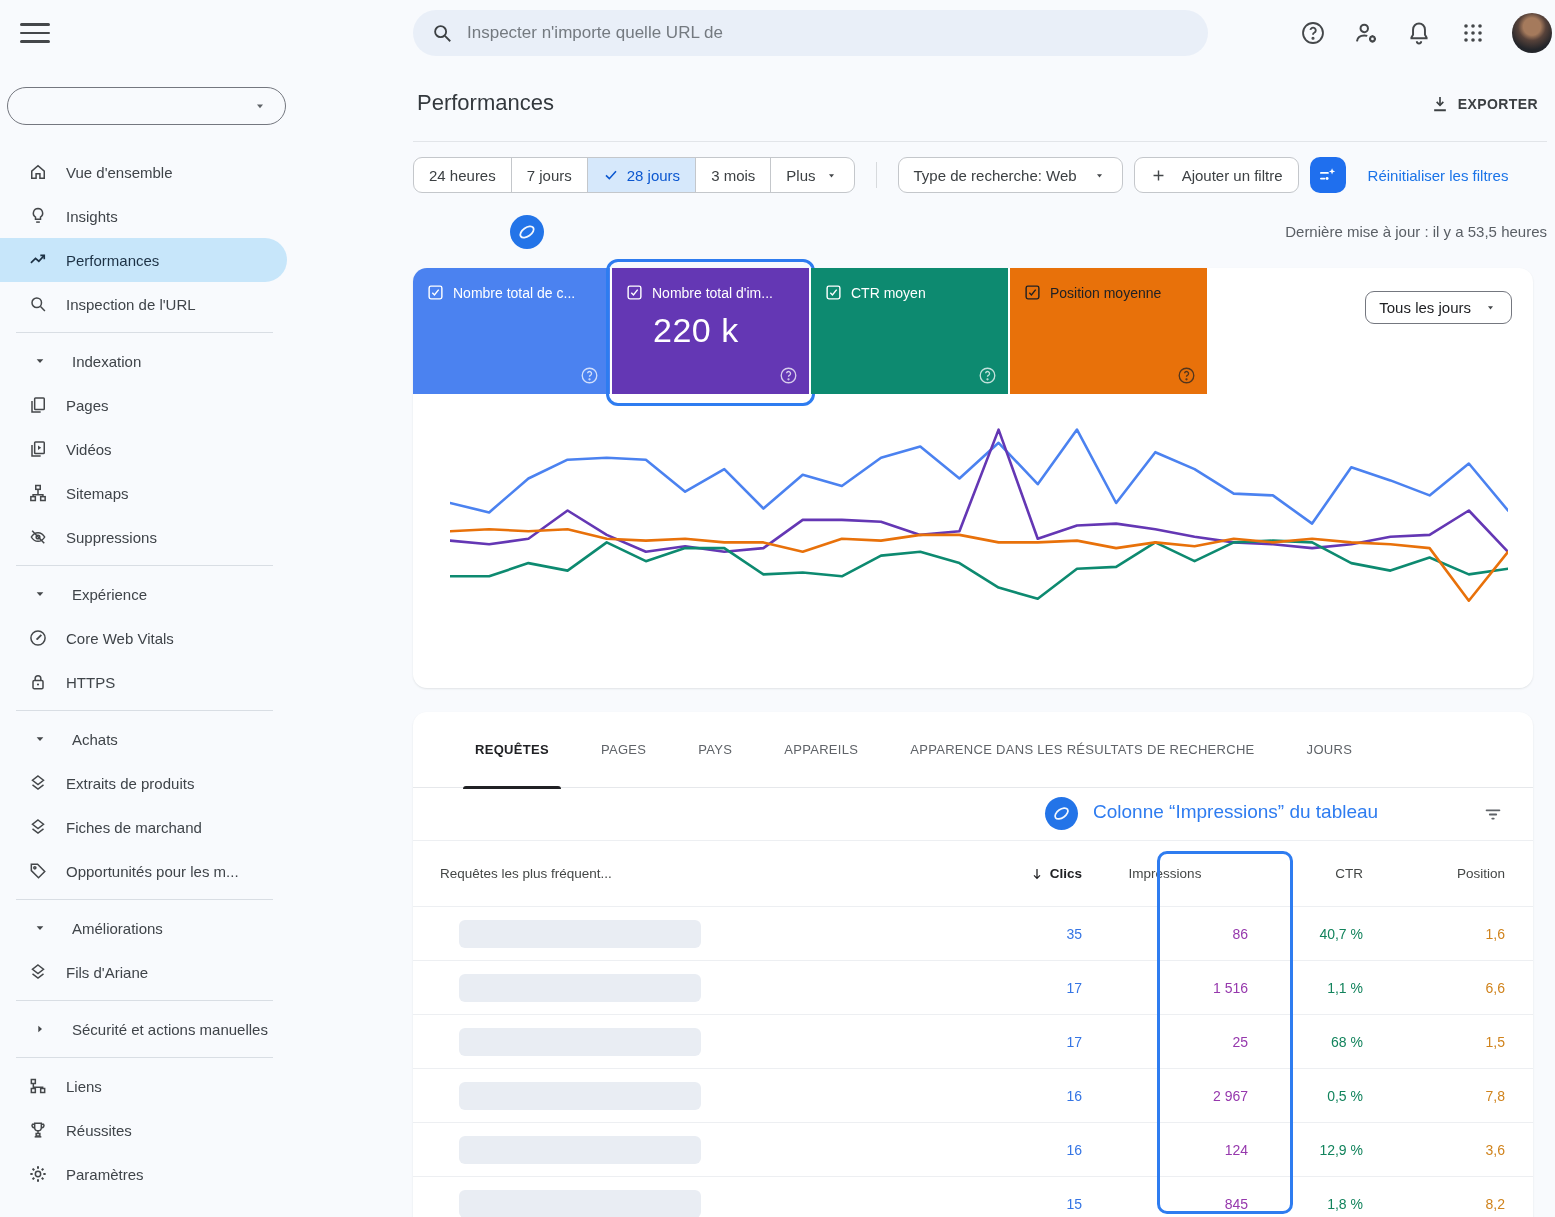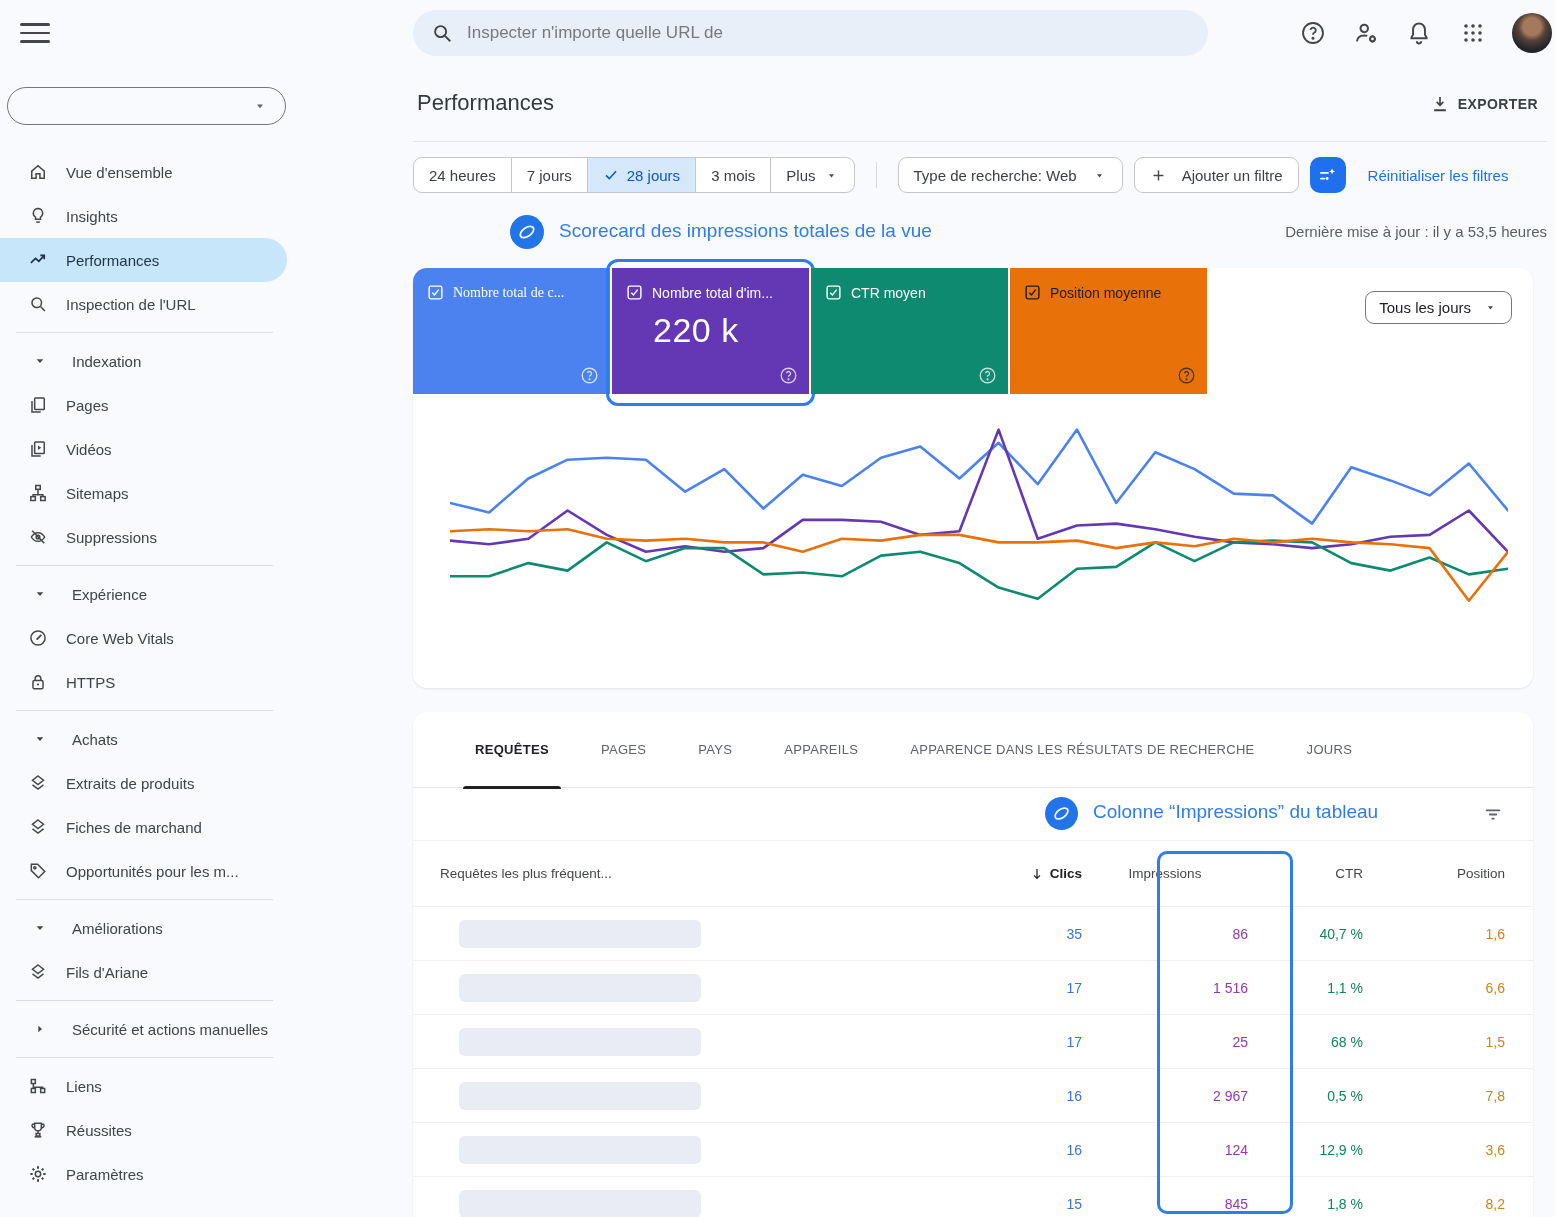--- a/index.html
+++ b/index.html
@@ -64,21 +64,21 @@
   .anno1 .anno-dot { left:97px; top:0; }
   .anno1 .anno-text { position:absolute; left:146px; top:5px; font-size:19px; color:#2e7cf0; }
   .last-updated { position:absolute; right:0; top:8px; font-size:15px; color:#5a5f65; }
 
   
   .chart-card { position:absolute; top:202px; left:0; width:1120px; height:420px; background:#fff;
     border-radius:14px; box-shadow:0 1px 2px rgba(60,64,67,.12); }
   .mcards { display:flex; gap:2px; width:794px; height:126px; }
   .mcard-wrap { position:relative; flex:1; z-index:2; }
   .mcard { position:relative; height:126px; padding:16px 14px; color:#fff; cursor:pointer; }
-  .mcard-wrap:first-child .mcard { border-top-left-radius:14px;font-family:Liberation Serif, serif; }
+  .mcard-wrap:first-child .mcard { border-top-left-radius:14px; }
   .mcard.dark { color:#202124; }
   .mcard-top { display:flex; align-items:center; gap:9px; font-size:14px; white-space:nowrap; overflow:hidden; }
   .mcheck { width:17px; height:17px; flex:0 0 17px; }
   .mvalue { font-size:34px; margin:10px 0 0 27px; letter-spacing:.5px; }
   .mhelp { position:absolute; right:11px; bottom:9px; width:19px; height:19px; opacity:.75; cursor:pointer; }
   .hl-ring { position:absolute; left:-6px; right:-6px; top:-9px; bottom:-12px; border:3px solid #2e7cf0;
     border-radius:12px; pointer-events:none; }
   .days-btn { position:absolute; top:23px; right:21px; height:33px; padding:0 13px; border:1px solid #74777f;
     border-radius:9px; display:flex; align-items:center; gap:12px; font-size:15px; color:#202124;
     background:#fff; cursor:pointer; }
@@ -480,21 +480,20 @@
     </div>
     <div class="reset-link">Réinitialiser les filtres</div>
   </div>
 
   <div class="anno1">
     <span class="anno-dot">
       <svg width="24" height="24" viewBox="0 0 24 24">
           <ellipse cx="12" cy="12" rx="7.6" ry="4.4" transform="rotate(-35 12 12)" fill="none" stroke="#fff" stroke-width="1.8" opacity=".95"></ellipse>
         </svg>
     </span>
-    <span class="anno-text">Scorecard des impressions totales de la vue</span>
     <span class="last-updated">Dernière mise à jour : il y a 53,5 heures</span>
   </div>
 
   <div class="chart-card">
     <div class="mcards">
       <div class="mcard-wrap">
         <div class="mcard" style="background: rgb(75, 130, 240); color: rgb(255, 255, 255);">
           <div class="mcard-top">
             <span class="mcheck">
               <svg viewBox="0 0 24 24" fill="none" stroke="currentColor" stroke-width="2">

